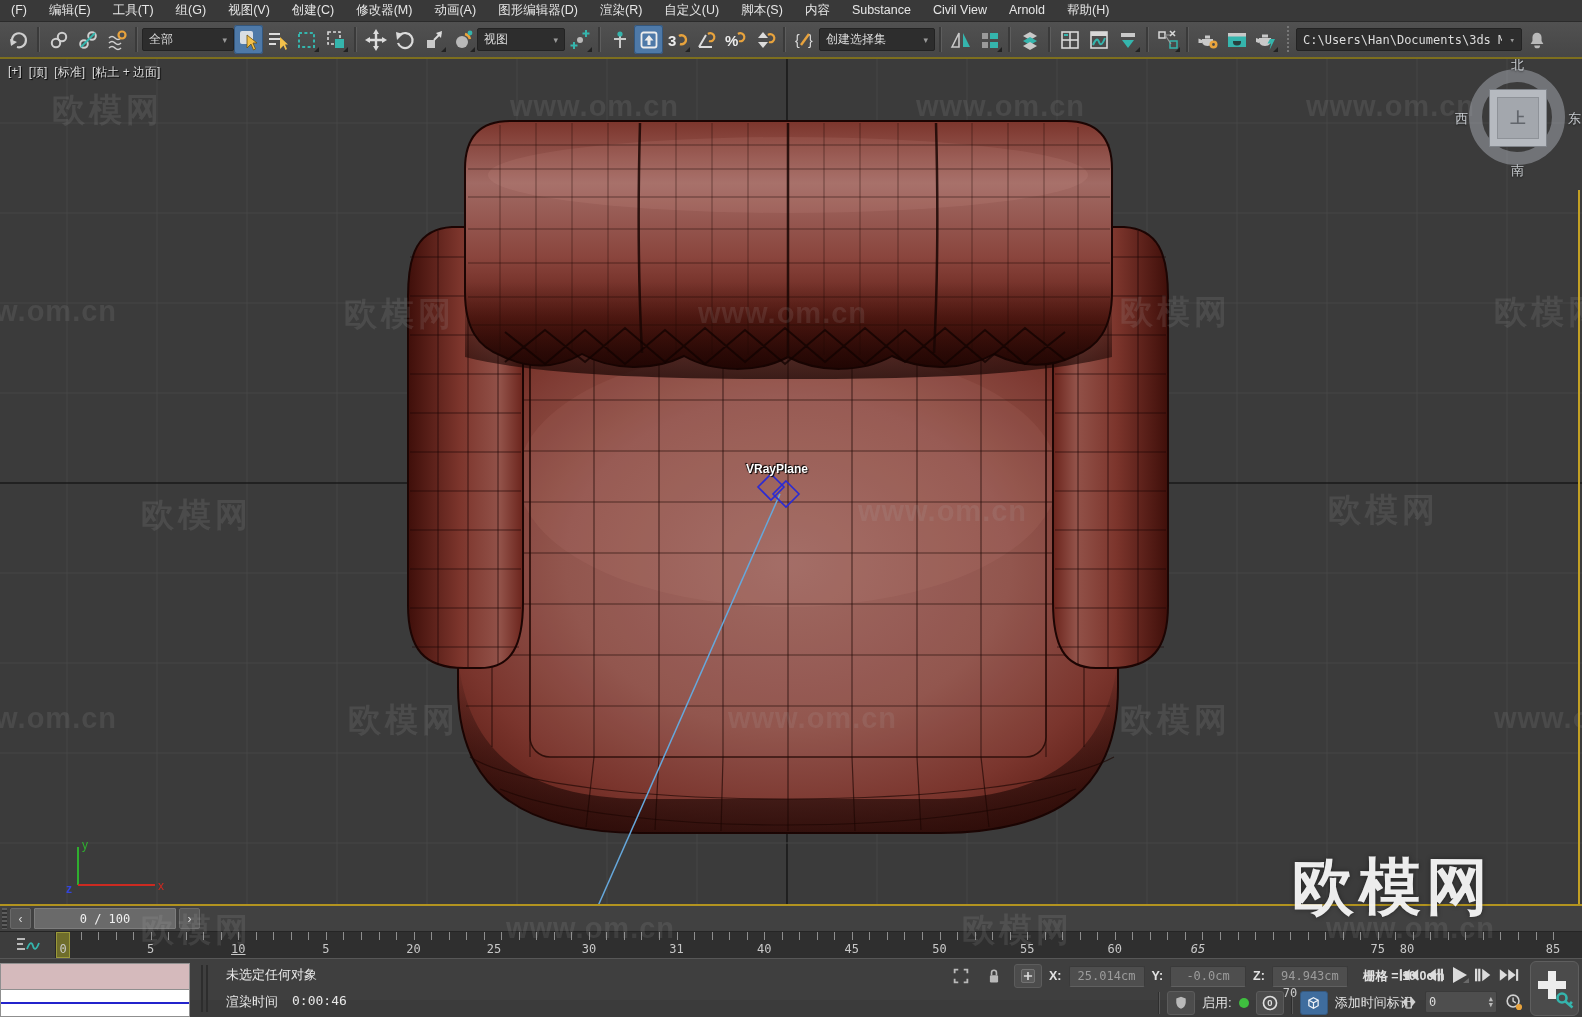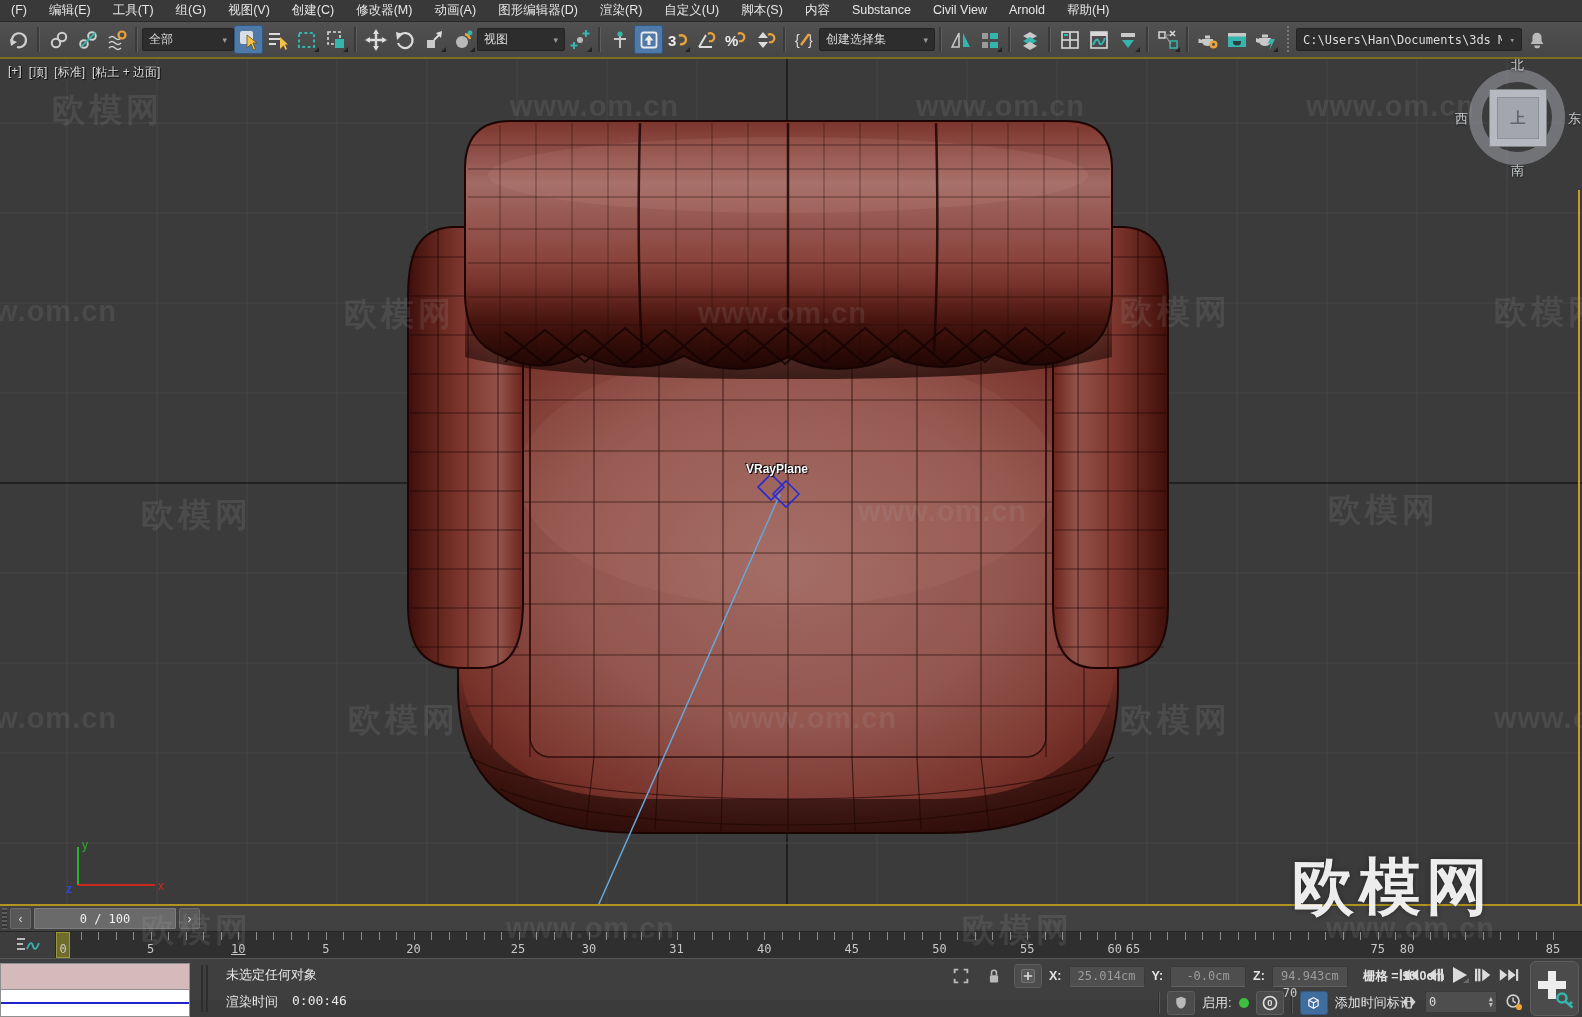--- a/index.html
+++ b/index.html
@@ -556,21 +556,21 @@
         <div class="tick" style="left: 361.01px;"></div>
         <div class="tick" style="left: 378.54px;"></div>
         <div class="tick" style="left: 396.07px;"></div>
         <div class="tick" style="left: 413.6px;"></div>
         <div class="tlabel mono" style="left: 413.6px;">20</div>
         <div class="tick" style="left: 431.13px;"></div>
         <div class="tick" style="left: 448.66px;"></div>
         <div class="tick" style="left: 466.19px;"></div>
         <div class="tick" style="left: 483.72px;"></div>
         <div class="tick" style="left: 501.25px;"></div>
-        <div class="tlabel mono" style="left: 518px;">25</div>
+        <div class="tlabel mono" style="left: 494px;">25</div>
         <div class="tick" style="left: 518.78px;"></div>
         <div class="tick" style="left: 536.31px;"></div>
         <div class="tick" style="left: 553.84px;"></div>
         <div class="tick" style="left: 571.37px;"></div>
         <div class="tick" style="left: 588.9px;"></div>
         <div class="tlabel mono" style="left: 588.9px;">30</div>
         <div class="tick" style="left: 606.43px;"></div>
         <div class="tick" style="left: 623.96px;"></div>
         <div class="tick" style="left: 641.49px;"></div>
         <div class="tick" style="left: 659.02px;"></div>
@@ -604,21 +604,21 @@
         <div class="tick" style="left: 1062.21px;"></div>
         <div class="tick" style="left: 1079.74px;"></div>
         <div class="tick" style="left: 1097.27px;"></div>
         <div class="tick" style="left: 1114.8px;"></div>
         <div class="tlabel mono" style="left: 1114.8px;">60</div>
         <div class="tick" style="left: 1132.33px;"></div>
         <div class="tick" style="left: 1149.86px;"></div>
         <div class="tick" style="left: 1167.39px;"></div>
         <div class="tick" style="left: 1184.92px;"></div>
         <div class="tick" style="left: 1202.45px;"></div>
-        <div class="tlabel mono" style="left: 1133px;">65</div>
+        <div class="tlabel mono" style="left: 1198px; font-style: italic;">65</div>
         <div class="tick" style="left: 1219.98px;"></div>
         <div class="tick" style="left: 1237.51px;"></div>
         <div class="tick" style="left: 1255.04px;"></div>
         <div class="tick" style="left: 1272.57px;"></div>
         <div class="tick" style="left: 1290.1px;"></div>
         <div class="tlabel mono" style="left: 1290.1px; margin-top: 44px;">70</div>
         <div class="tick" style="left: 1307.63px;"></div>
         <div class="tick" style="left: 1325.16px;"></div>
         <div class="tick" style="left: 1342.69px;"></div>
         <div class="tick" style="left: 1360.22px;"></div>

